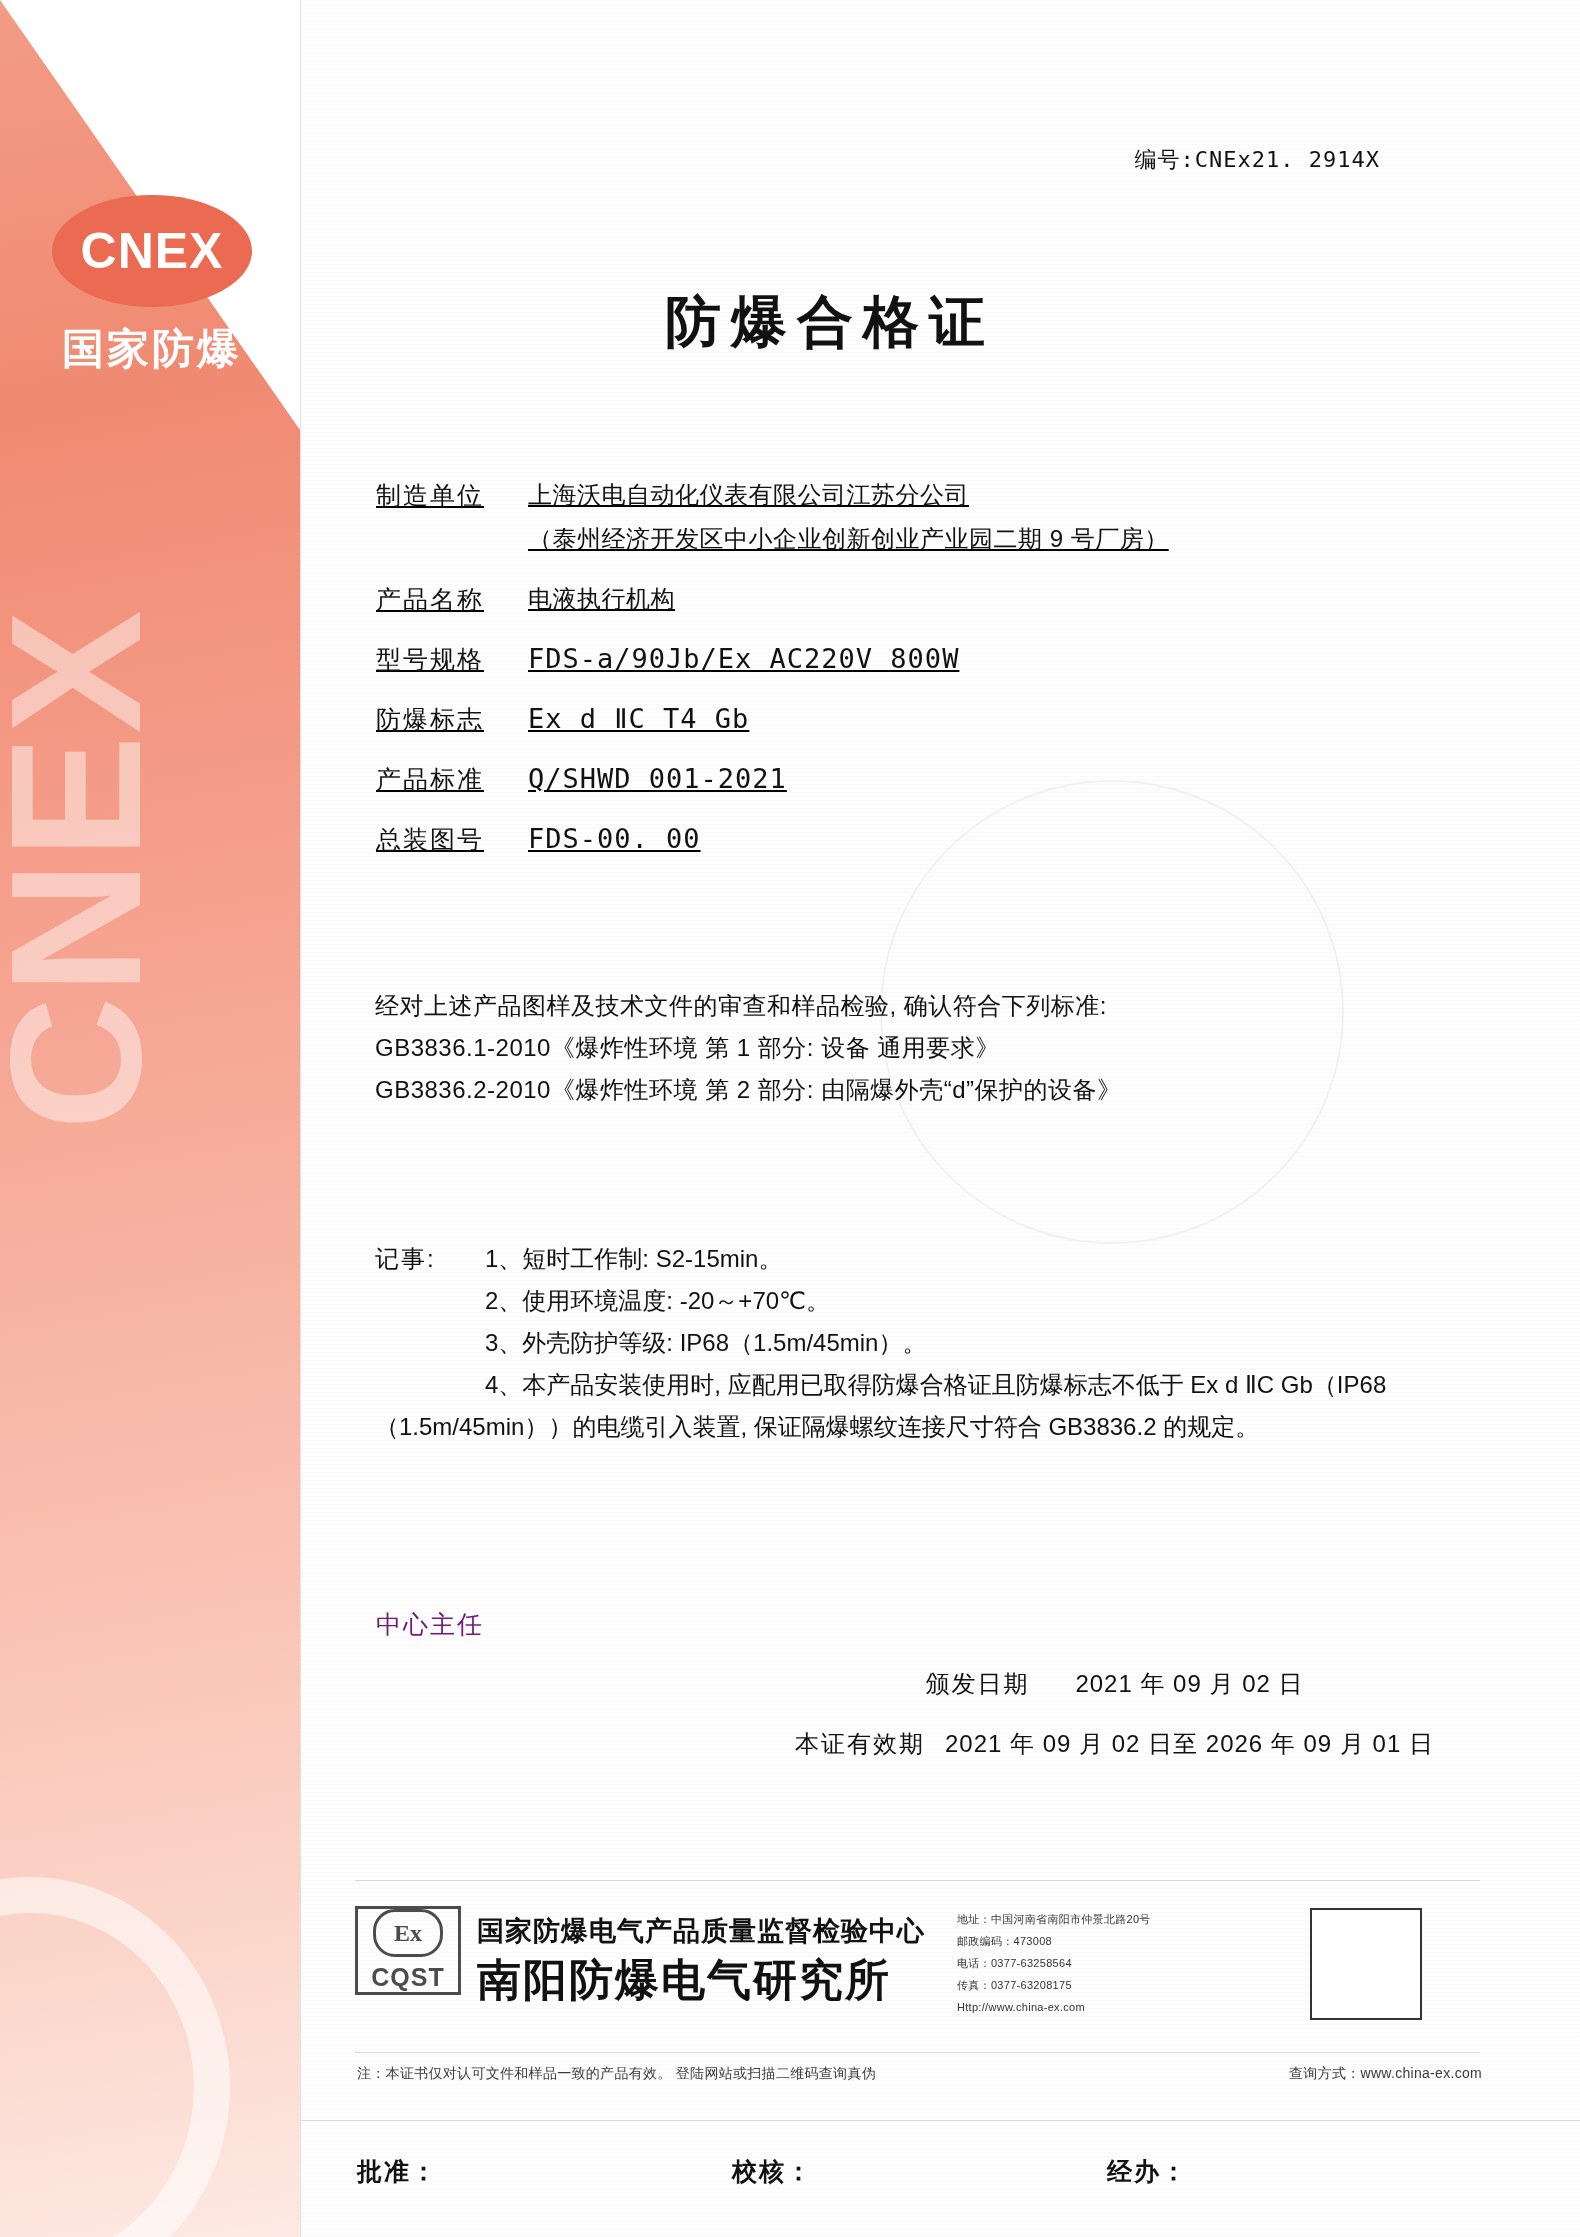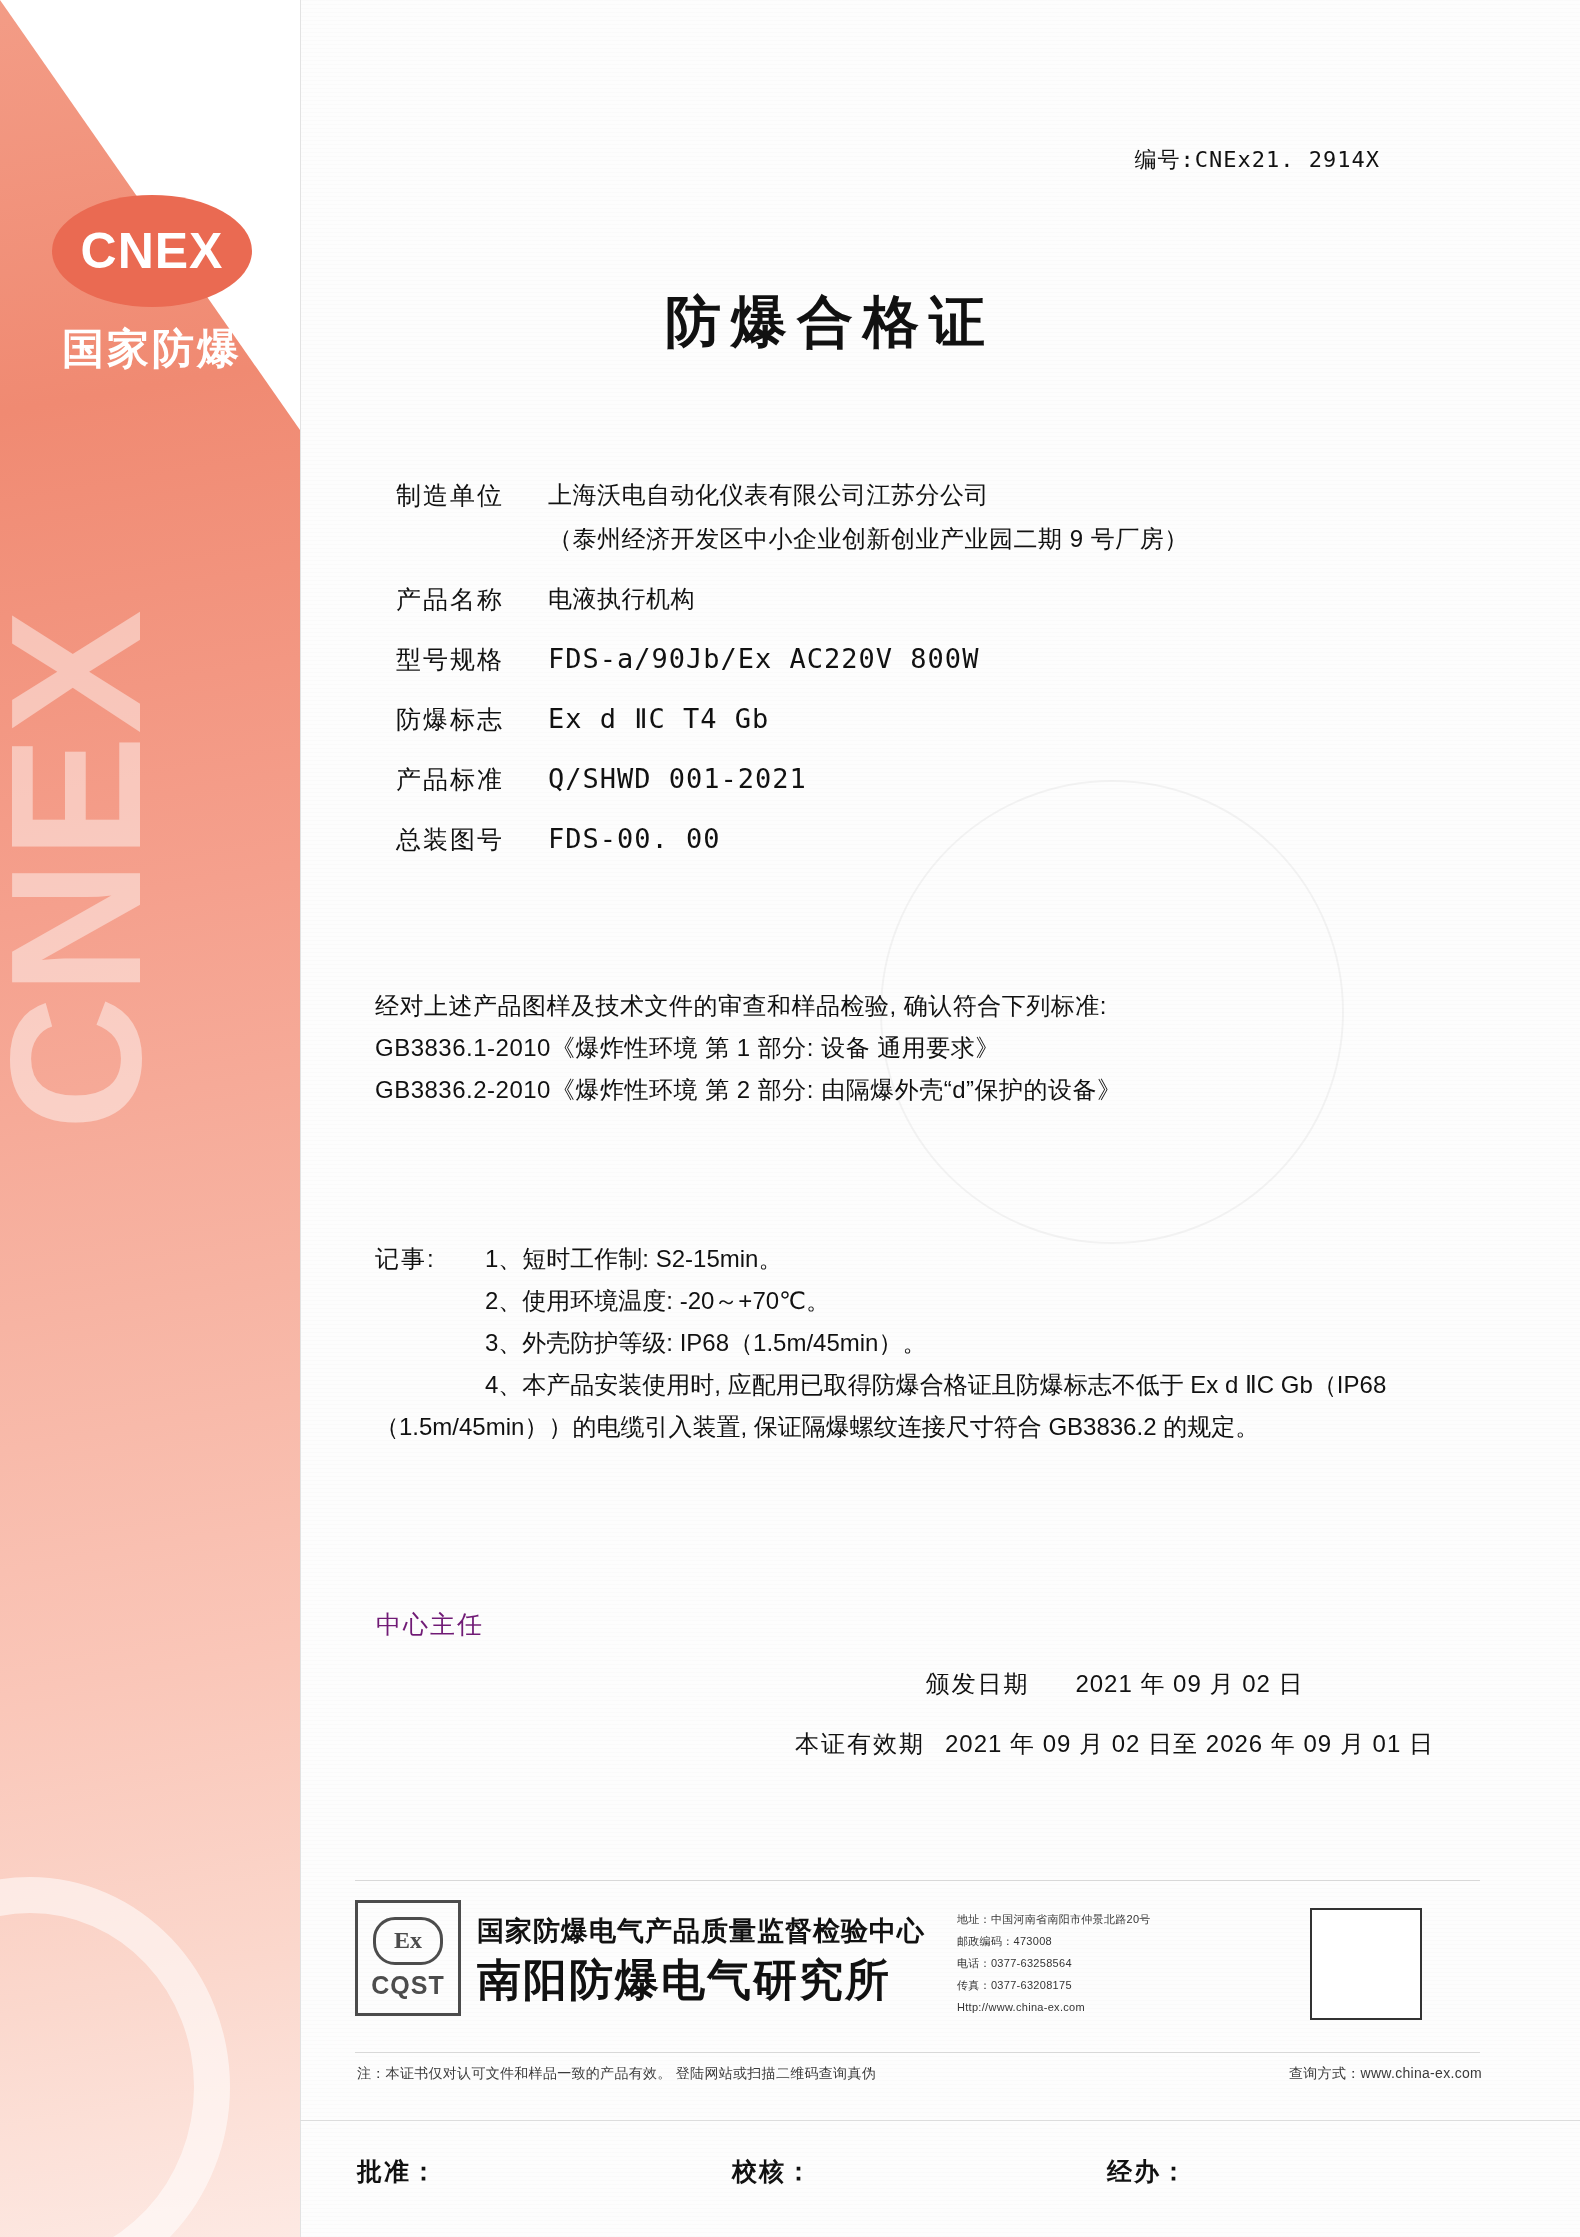--- a/index.html
+++ b/index.html
@@ -145,23 +145,24 @@
     text-align: center;
     font-size: 56px;
     font-weight: bold;
     letter-spacing: 10px;
     color: #111;
   }
 
   
   .fields {
     position: absolute;
-    left: 396px;
+    left: 376px;
     top: 478px;
     width: 1080px;
+    text-decoration: underline;
   }
   .field-row {
     display: flex;
     align-items: flex-start;
     margin-bottom: 26px;
   }
   .field-label {
     width: 152px;
     flex: 0 0 152px;
     font-size: 25px;
@@ -269,28 +270,29 @@
   .footer {
     position: absolute;
     left: 355px;
     top: 1900px;
     width: 1130px;
     display: flex;
     align-items: flex-start;
   }
   .cqst-badge {
     width: 106px;
-    height: 116px;
+    height: 89px;
     border: 3px solid #4c4c4c;
     box-sizing: border-box;
     display: flex;
     flex-direction: column;
     align-items: center;
     justify-content: center;
     margin-right: 16px;
+    margin-top: 6px;
   }
   .cqst-ex {
     width: 64px;
     height: 42px;
     border: 3px solid #4c4c4c;
     border-radius: 22px;
     display: flex;
     align-items: center;
     justify-content: center;
     font-size: 24px;

